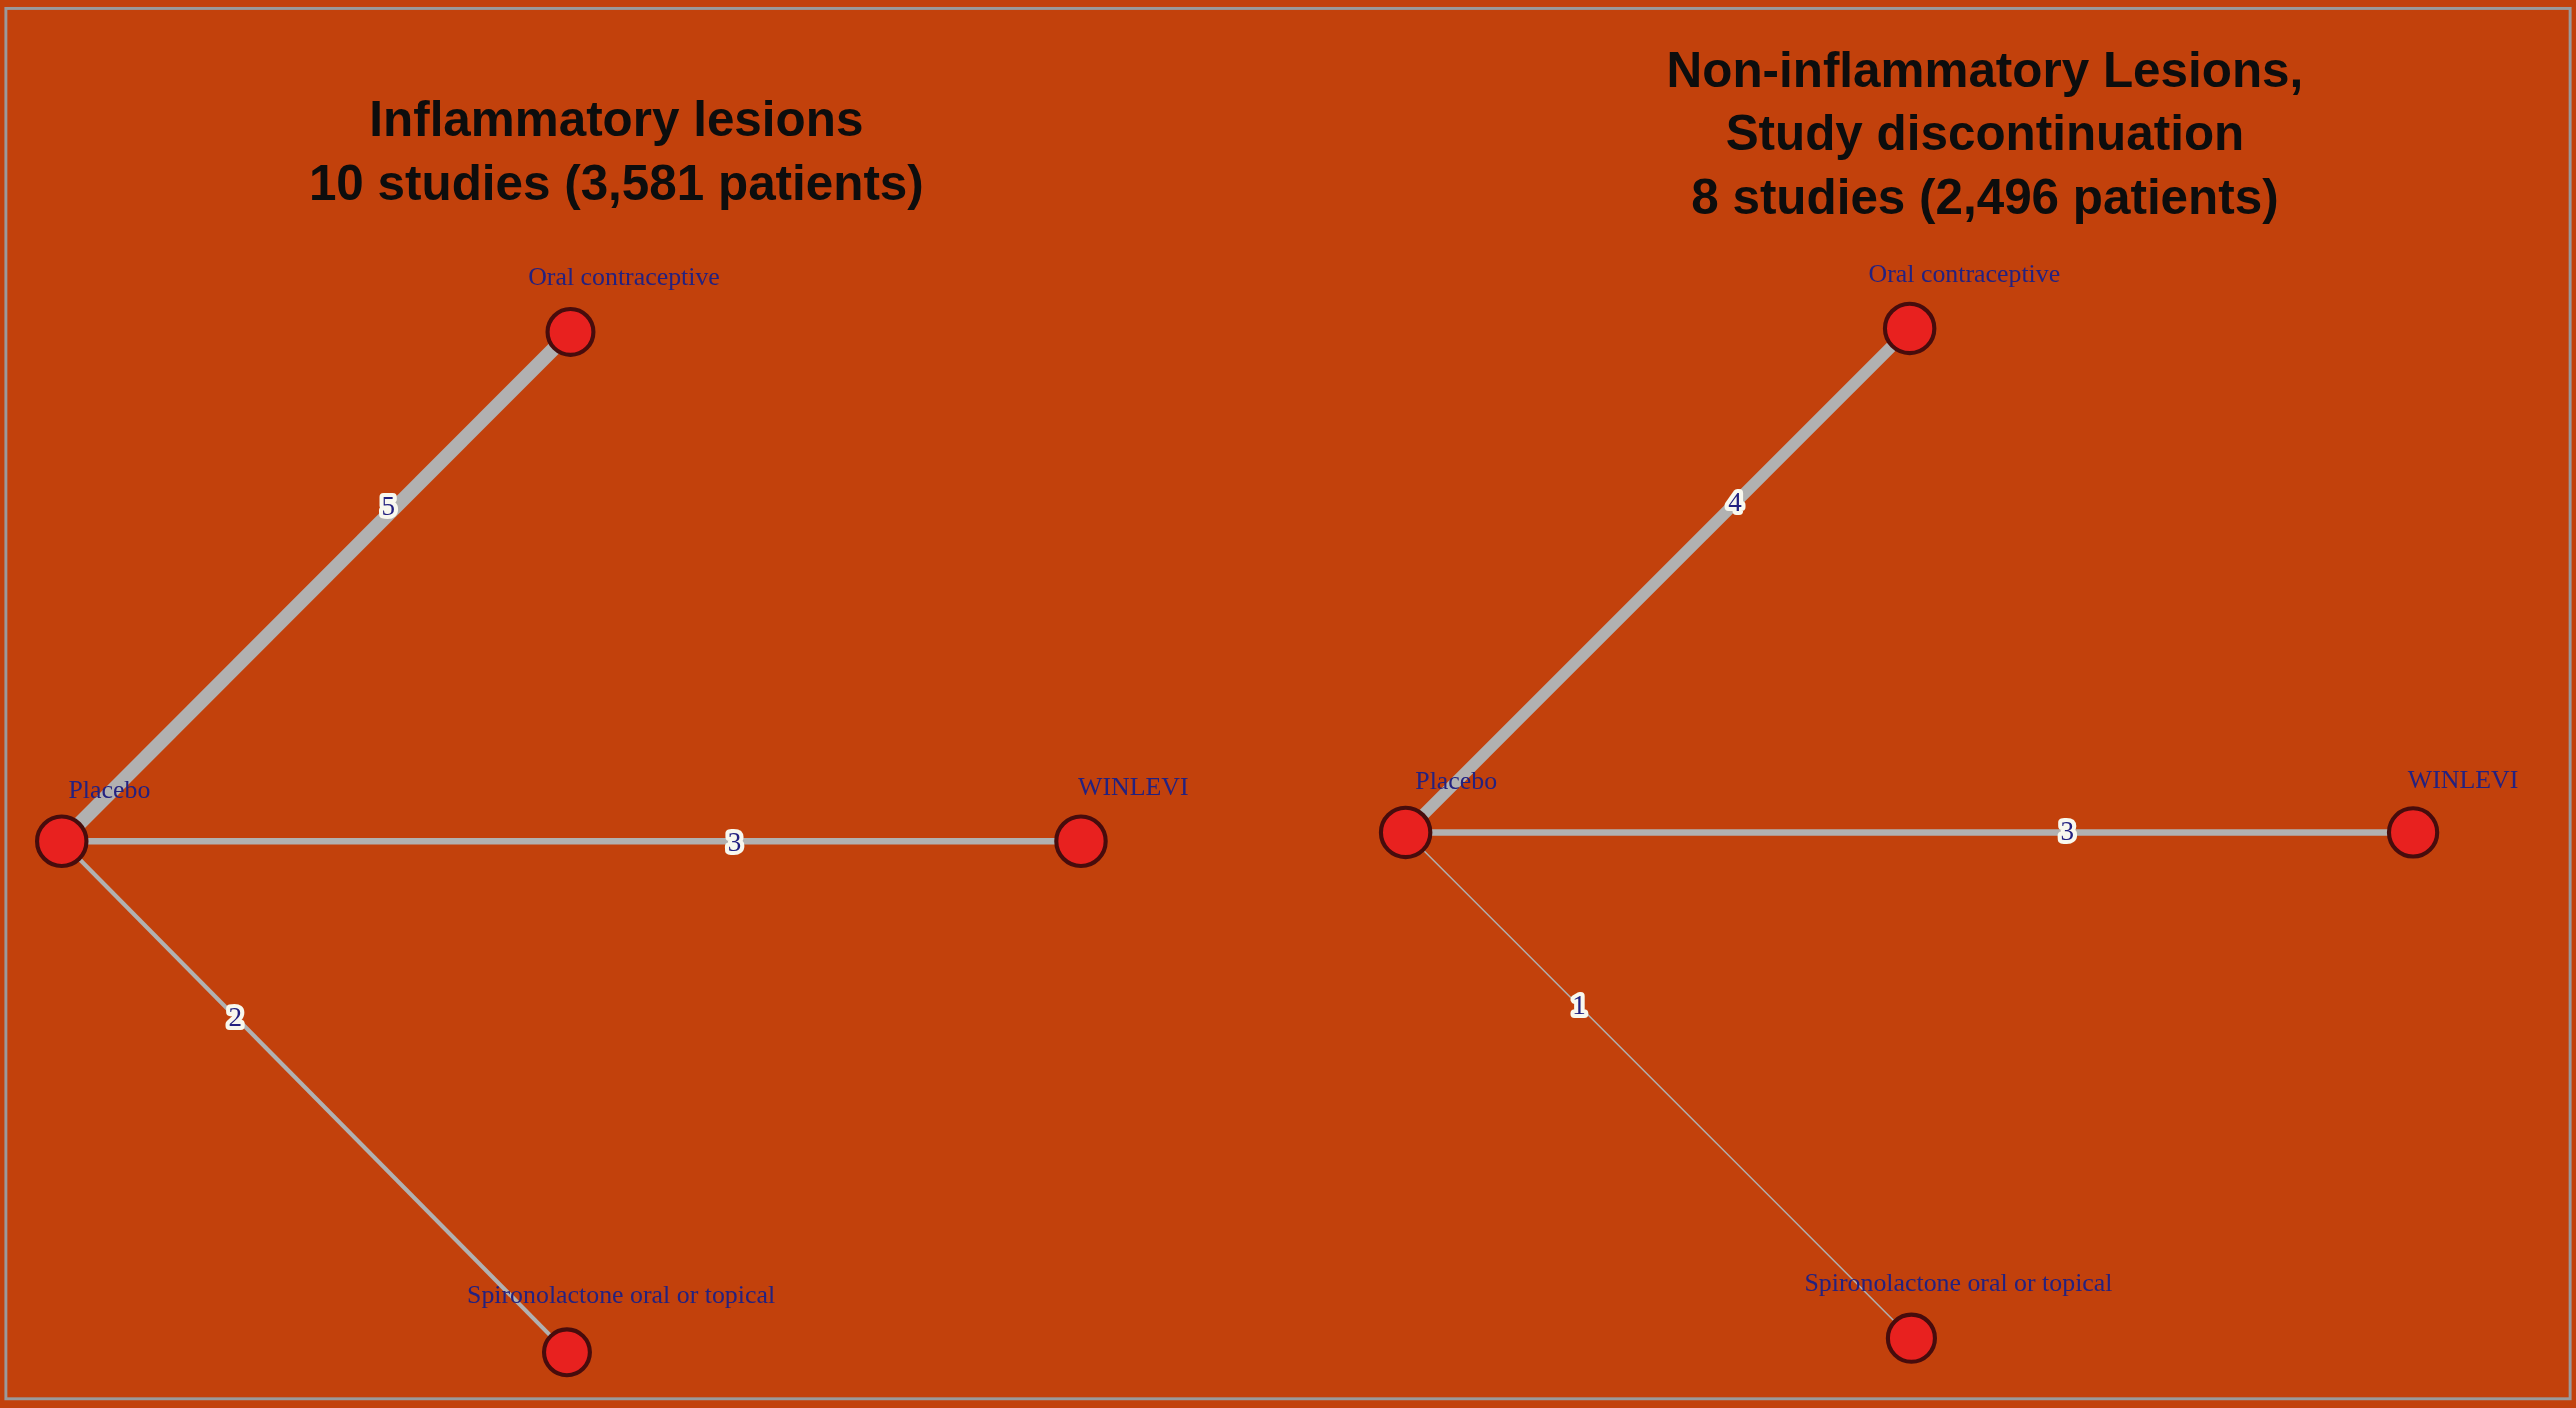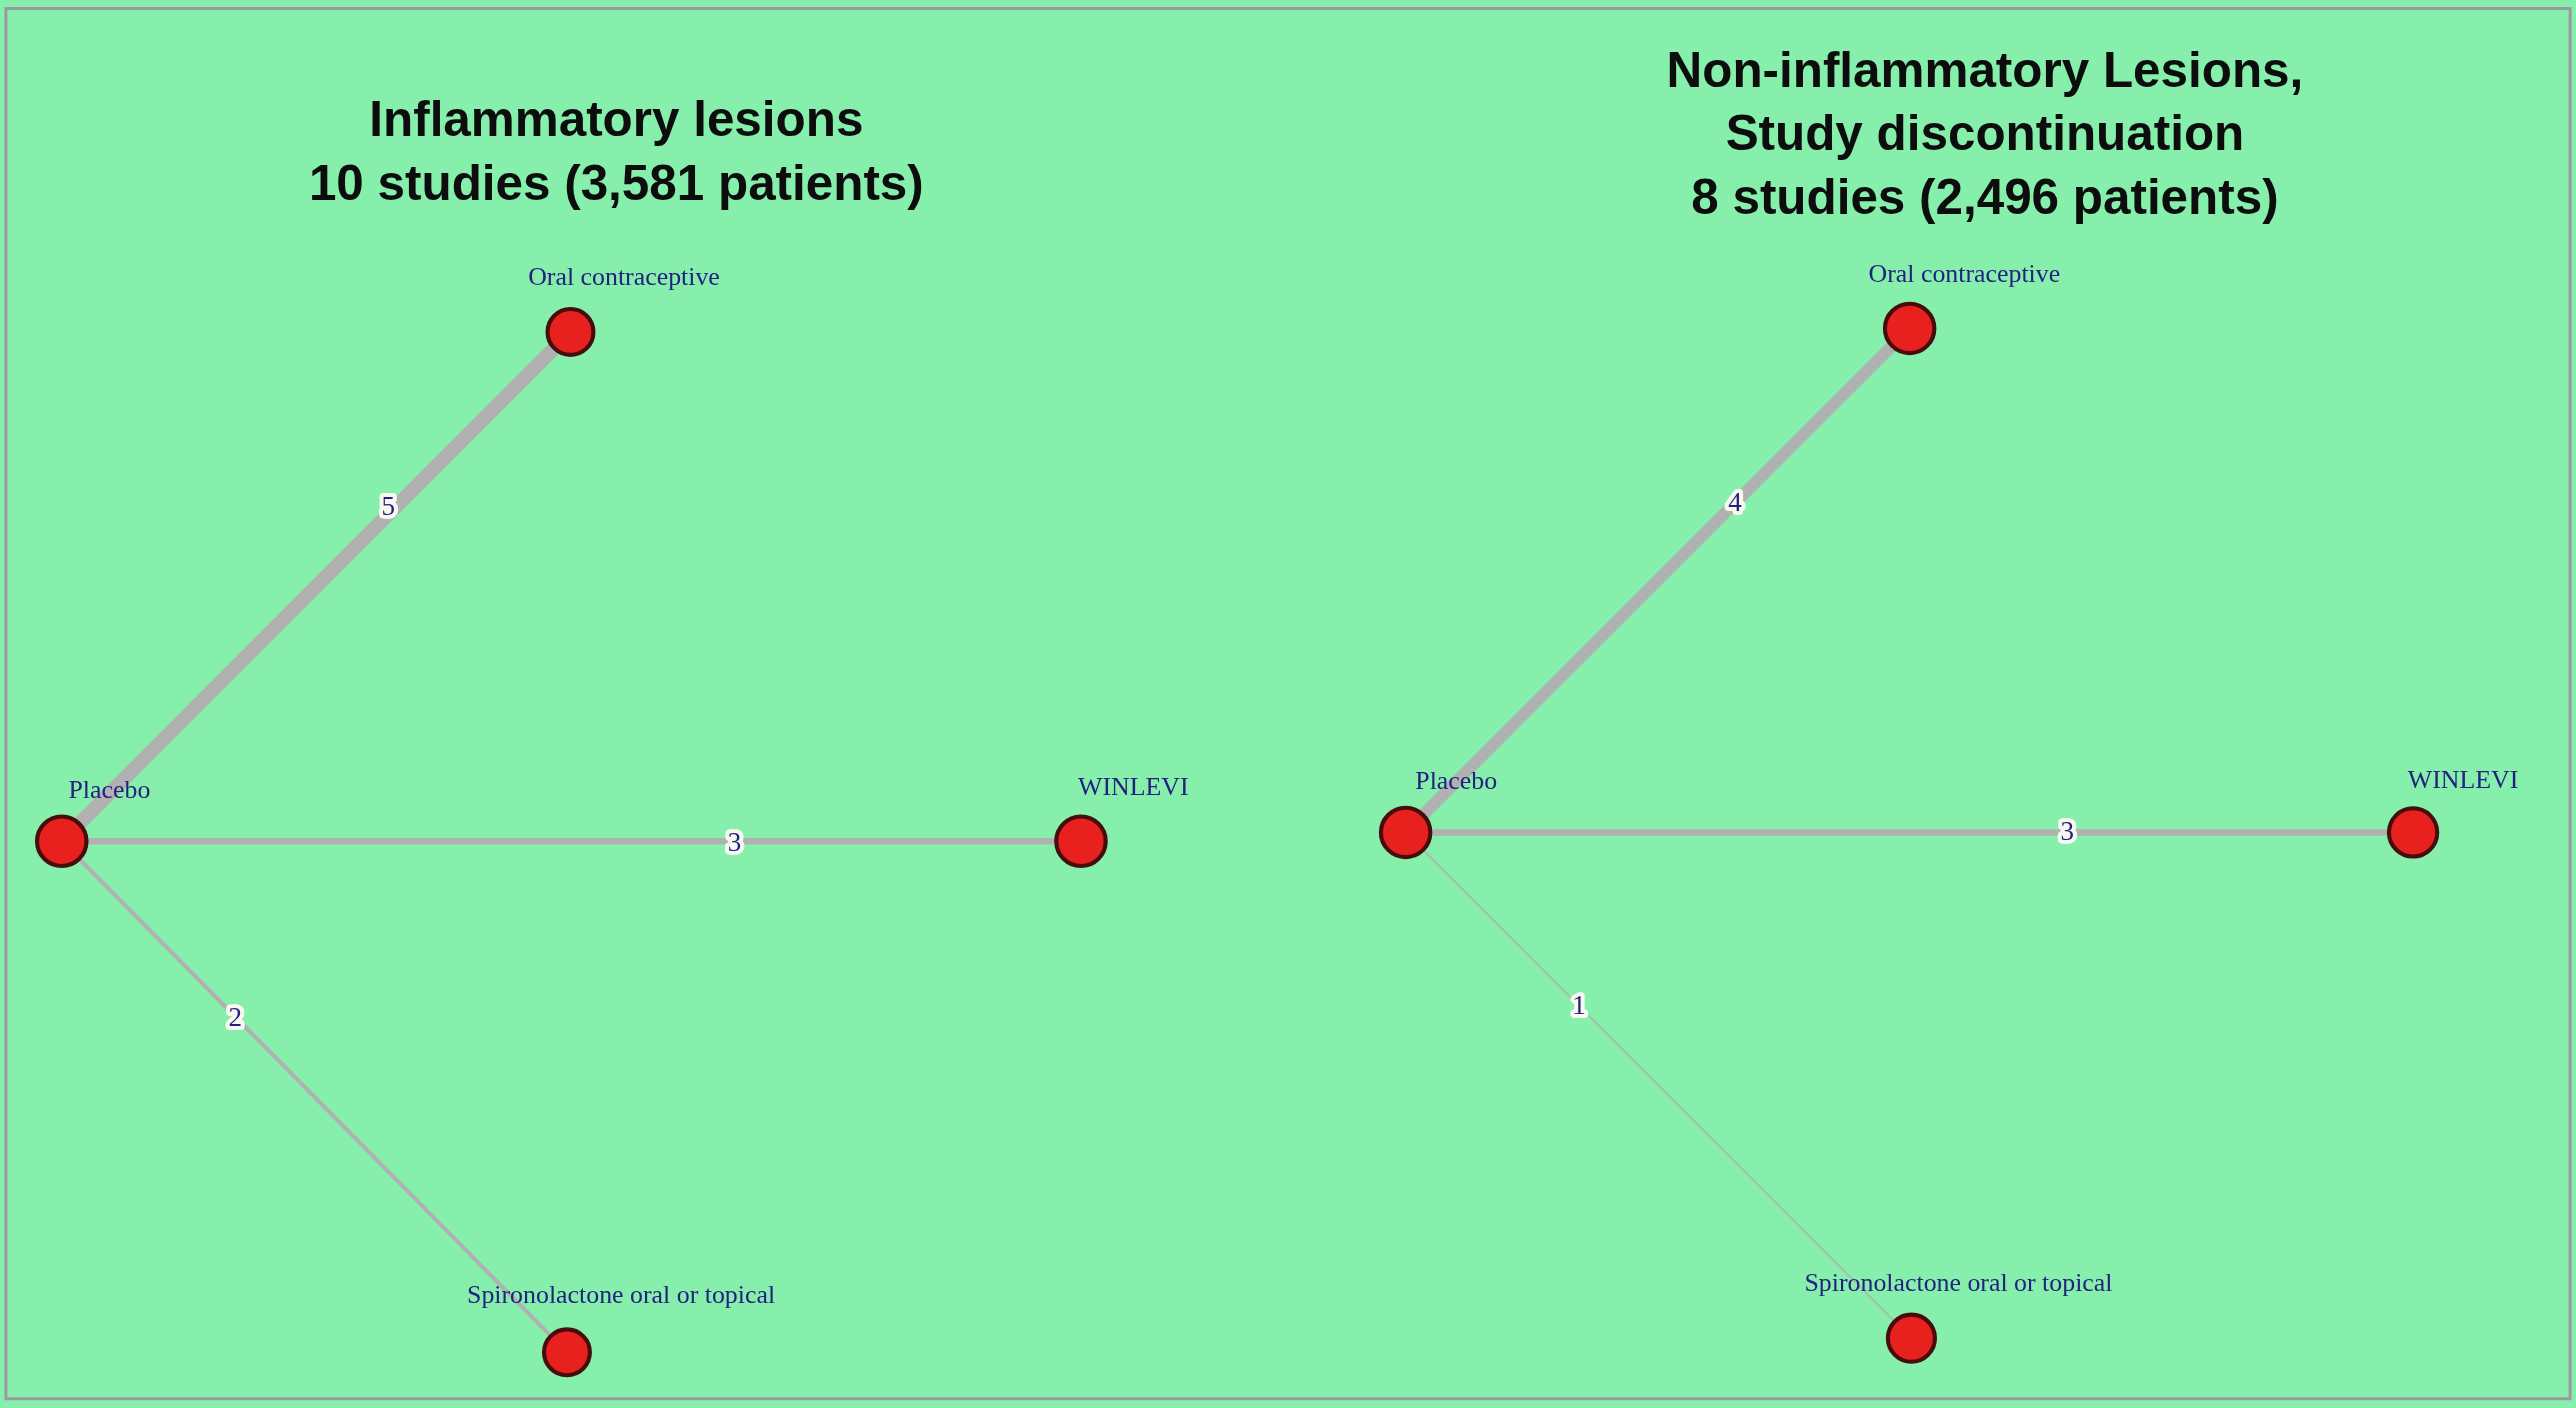--- a/index.html
+++ b/index.html
@@ -7,21 +7,21 @@
     padding: 0;
     background: #ffffff;
     width: 2576px;
     height: 1409px;
     overflow: hidden;
   }
   .figure-wrap {
     position: relative;
     width: 2576px;
     height: 1409px;
-    background: #86efac;
+    background: #c2410c;
     text-align: right;
   }
   svg { display: block; }
 
   .frame {
     fill: none;
     stroke: #9a9a9c;
     stroke-width: 5;
   }
   .panel-title {

